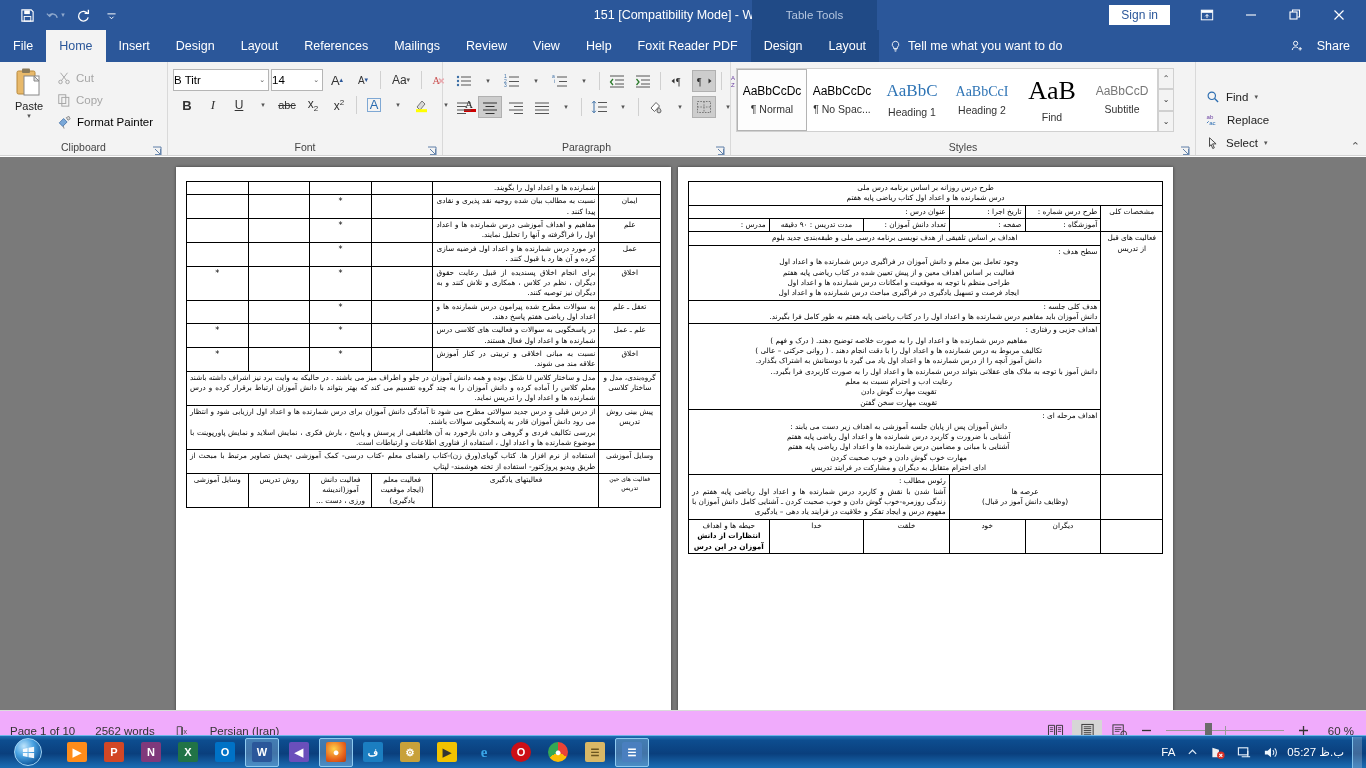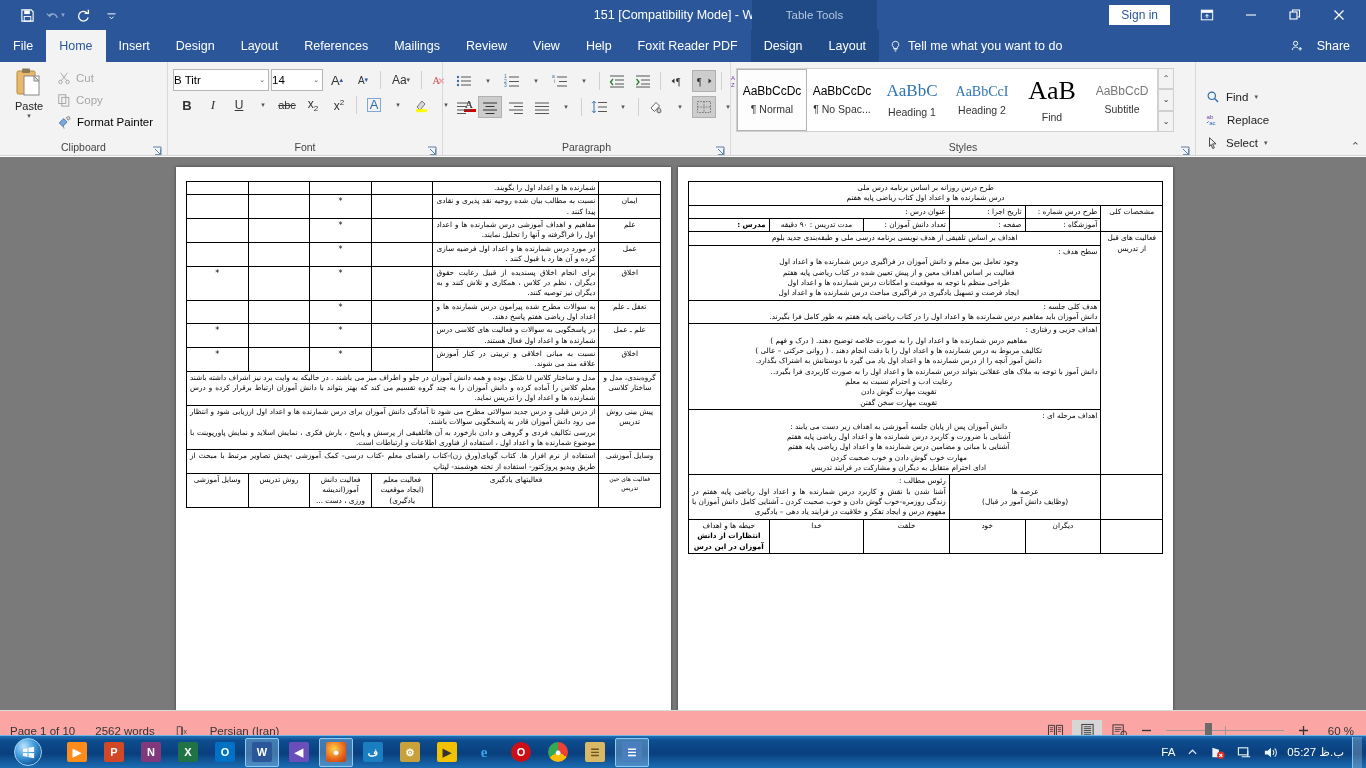--- a/index.html
+++ b/index.html
@@ -194,21 +194,21 @@
   .ctr { text-align: center; margin-left: 8px; }
   .jst { text-align: justify; }
   .lbl { text-align: center; font-size: 7.3px; }
   .bold { font-weight: bold; }
   .star { text-align: center; font-size: 8px; }
 
   
   .statusbar {
     position: absolute; top: 710px; left: 0;
     width: 1366px; height: 40px;
-    background: #fca5a5; border-top: 1px solid #dadada;
+    background: #f0abfc; border-top: 1px solid #dadada;
     display: flex; align-items: center;
     font-size: 11.5px; color: #333;
   }
   .sb-item { padding: 0 10px; display: flex; align-items: center; gap: 6px; }
   .sb-right { margin-left: auto; display: flex; align-items: center; gap: 2px; padding-right: 12px; }
   .view-btn {
     width: 30px; height: 21px;
     display: flex; align-items: center; justify-content: center;
     color: #333;
   }
@@ -732,21 +732,21 @@
           <td rowspan="2" style="width:13%;" class="lbl">مشخصات کلی</td>
           <td style="width:16%;">طرح درس شماره :</td>
           <td style="width:16%;">تاریخ اجرا :</td>
           <td colspan="3">عنوان درس :</td>
         </tr>
         <tr>
           <td>آموزشگاه :</td>
           <td>صفحه :</td>
           <td style="width:18%;">تعداد دانش آموزان :</td>
           <td style="width:20%;" class="ctr">مدت تدریس : ۹۰ دقیقه</td>
-          <td style="width:17%;font-weight:bold;">مدرس :</td>
+          <td style="width:17%;">مدرس :</td>
         </tr>
         <tr>
           <td rowspan="5" class="lbl">فعالیت های قبل از تدریس</td>
           <td colspan="5" class="ctr">اهداف بر اساس تلفیقی از هدف نویسی برنامه درسی ملی و طبقه‌بندی جدید بلوم</td>
         </tr>
         <tr>
           <td colspan="5">
             <div>سطح هدف :</div>
             <div class="ctr">وجود تعامل بین معلم و دانش آموزان در فراگیری درس شمارنده ها و اعداد اول</div>
             <div class="ctr">فعالیت بر اساس اهداف معین و از پیش تعیین شده در کتاب ریاضی پایه هفتم</div>

